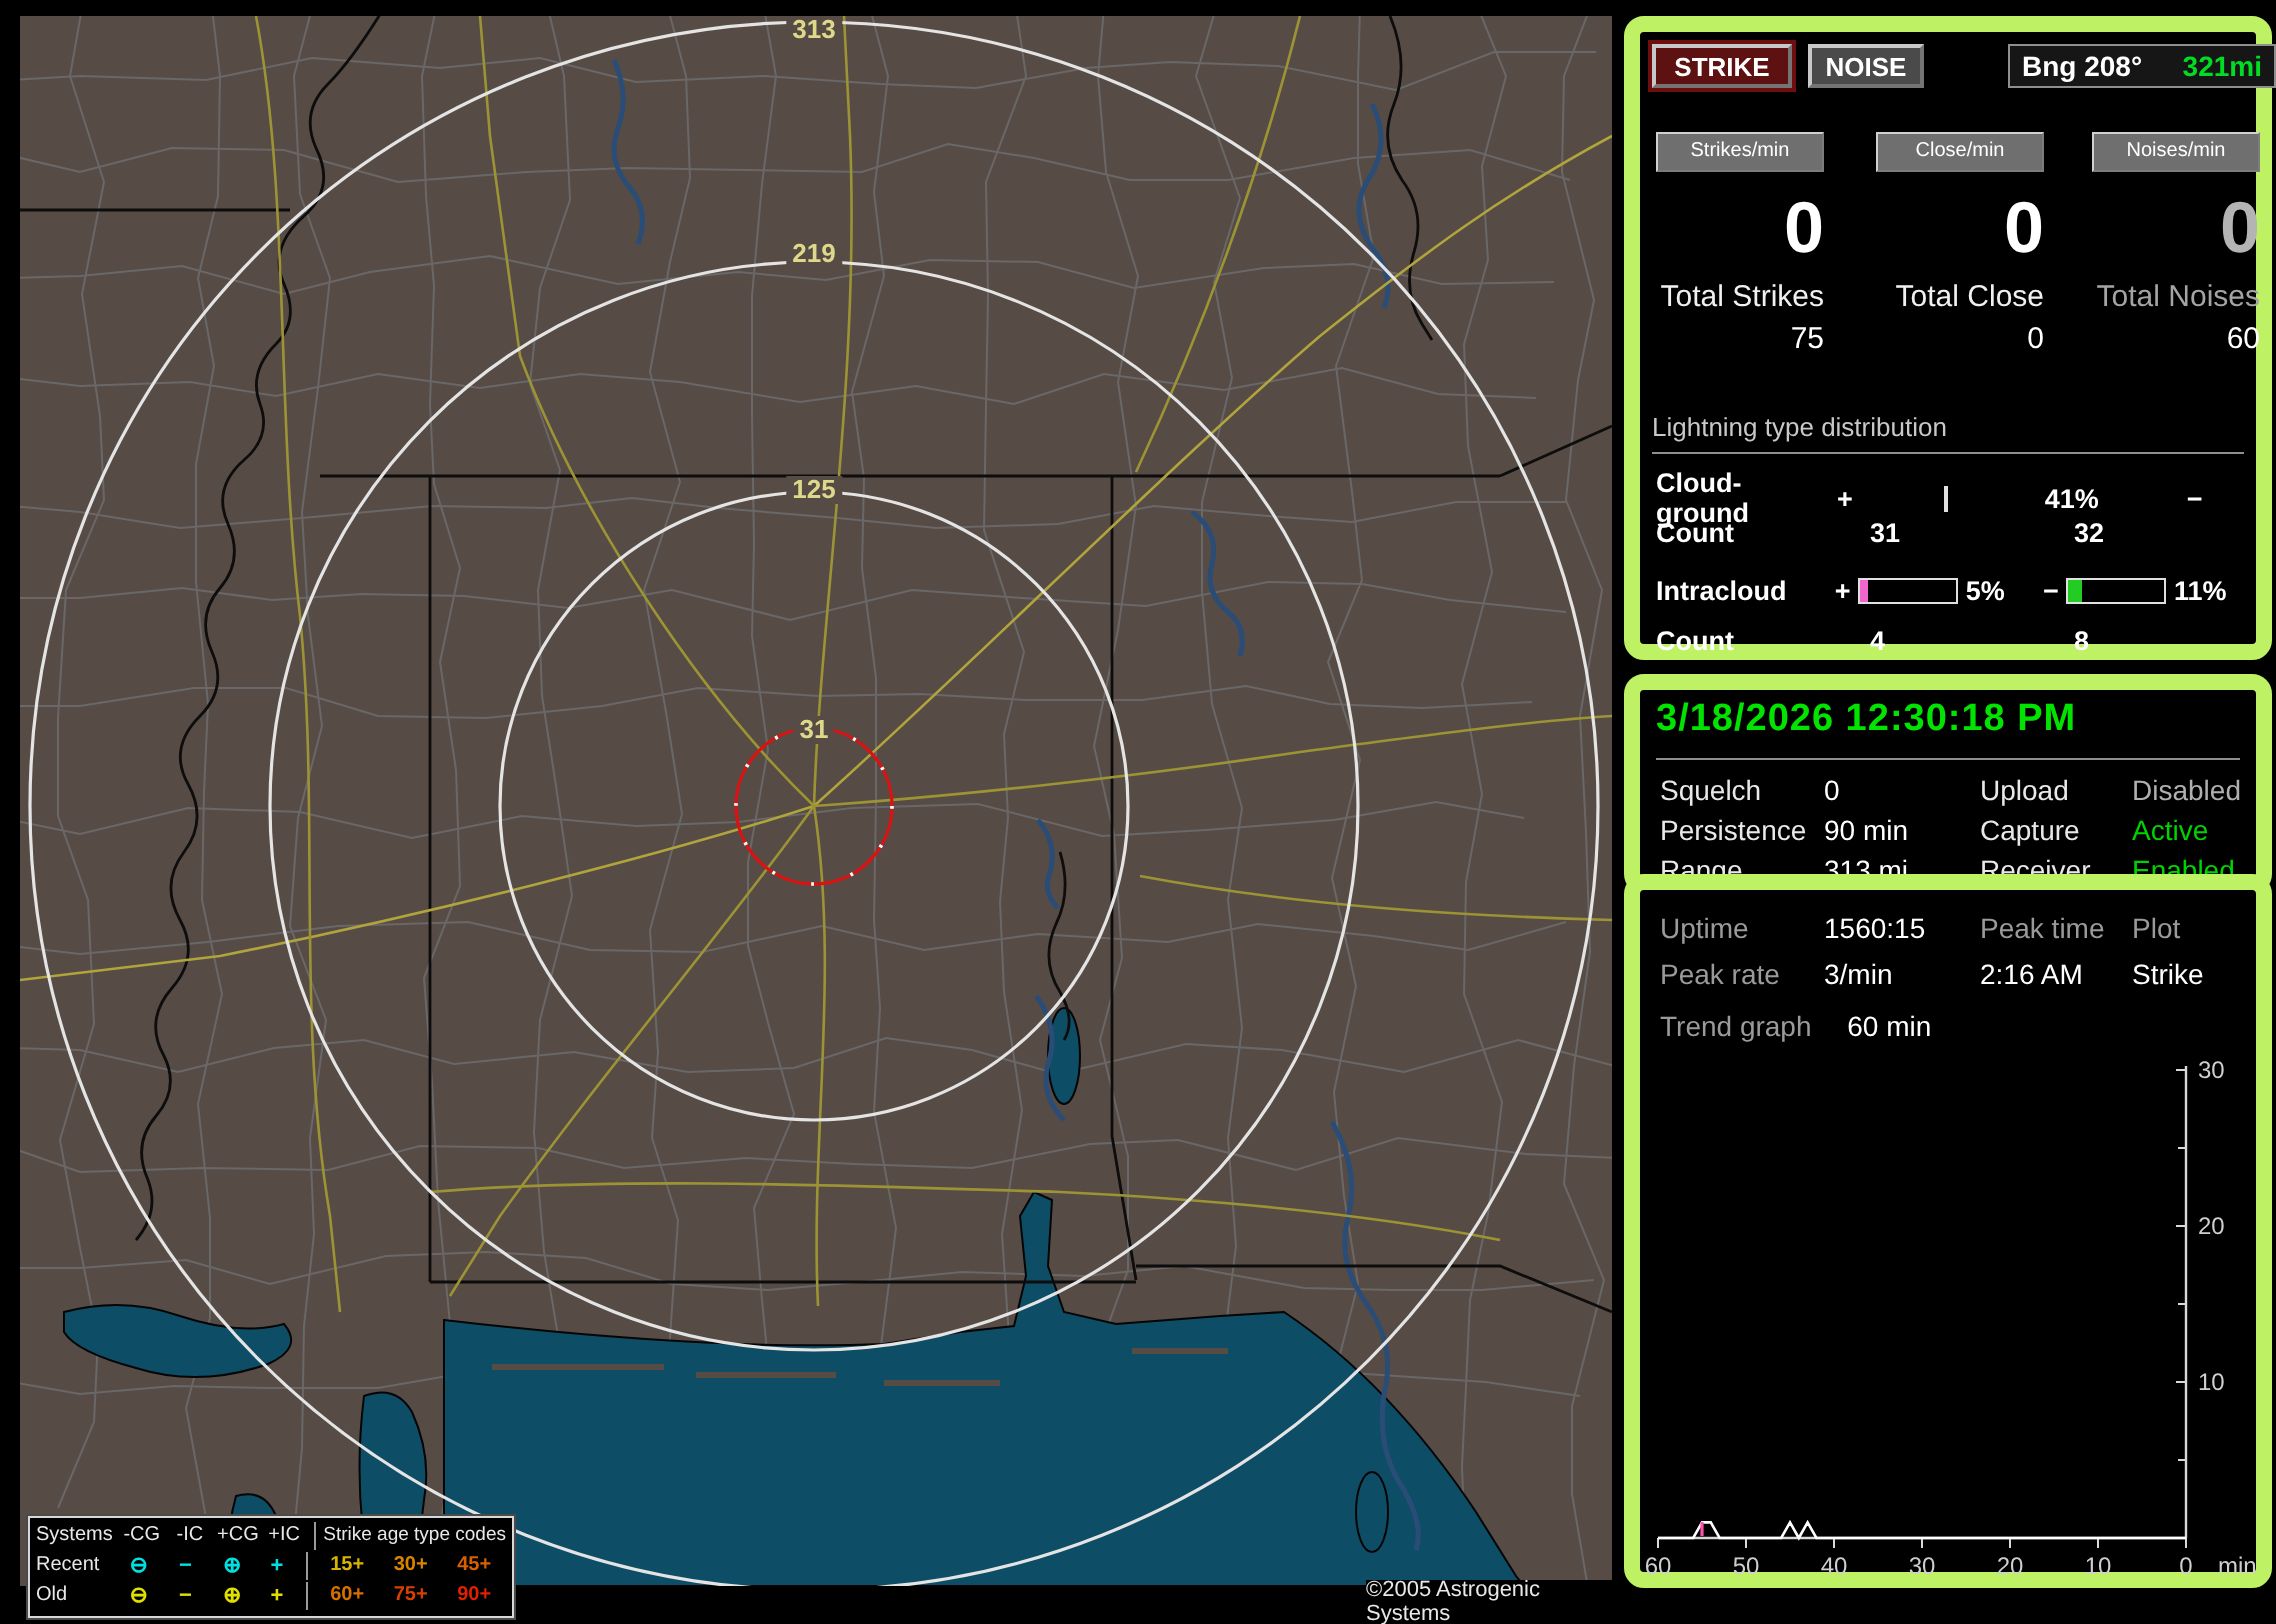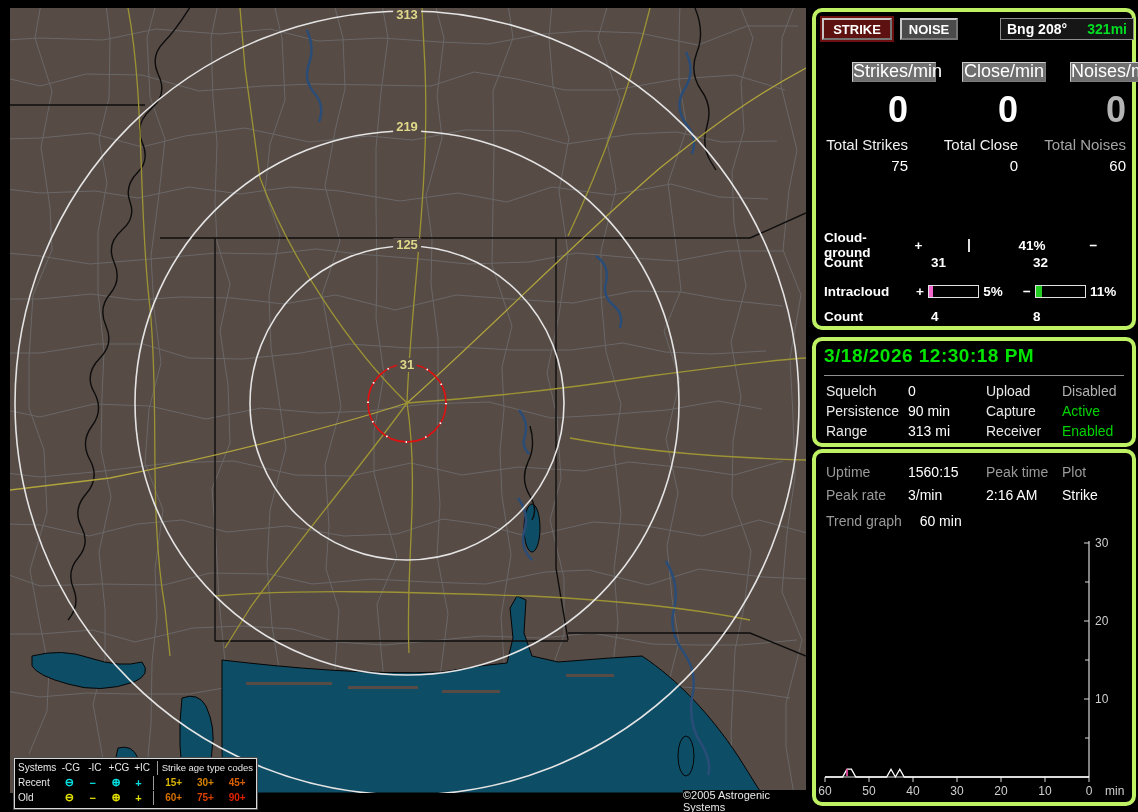--- a/index.html
+++ b/index.html
@@ -25,42 +25,42 @@
   .lg-div { border-left:1px solid #9a9a9a; height:14px; margin:0 4px; }
   .lg-age { width:34px; font-weight:bold; text-align:center; }
   .lg-agehdr { flex:1; text-align:center; font-size:9.5px; }
 
   #copyright-bar { position:absolute; left:683px; top:790px; width:125px; height:22px;
                    background:#000; color:#e8e8e8; font-size:11px;
                    display:flex; align-items:center; justify-content:center; z-index:5; }
 
   
   .panel-box { position:absolute; left:812px; width:324px; background:#000;
-               border:4px solid #bef264; border-radius:10px; color:#e8e8e8; }
+               border:8px solid #bef264; border-radius:10px; color:#e8e8e8; }
   #box-counters { top:8px;  height:322px; }
   #box-status   { top:337px; height:110px; }
-  #box-uptime   { top:449px; height:357px; }
+  #box-uptime   { top:437px; height:357px; }
 
   .btn3d { display:inline-flex; align-items:center; justify-content:center;
            border:2px outset #c8c8c8; color:#fff; font-weight:bold; font-size:13px;
            position:absolute; height:22px; cursor:default; }
   #strike-btn { left:6px; top:6px; width:70px; background:#5e1111;
                 box-shadow:0 0 0 2px #6e0f0f; }
   #noise-btn  { left:84px; top:6px; width:58px; background:#4a4a4a; }
   #bng-box { position:absolute; left:184px; top:6px; width:134px; height:22px;
              background:#161616; border:1px solid #8f8f8f;
              display:flex; align-items:center; justify-content:space-between;
              padding:0 6px; font-size:14px; font-weight:bold; }
   #bng-box .bng { color:#fff; }
   #bng-box .dist { color:#00dd22; }
 
   .cnt-col { position:absolute; top:50px; height:120px; }
   .cnt-col .minbtn { position:relative; display:block; width:100%; height:20px;
             background:#6f6f6f; border:1px outset #d0d0d0; color:#fff;
-            font-size:18px; text-align:center; line-height:17px;margin-left:28px; }
+            font-size:10px; text-align:center; line-height:17px; }
   .cnt-rate { display:block; text-align:right; font-size:36px; font-weight:bold;
               color:#fff; margin-top:8px; line-height:40px; }
   .cnt-total-label { display:block; text-align:right; font-size:15px; color:#f0f0f0;
                      margin-top:6px; }
   .cnt-total { display:block; text-align:right; font-size:15px; color:#fff; margin-top:4px; }
   .dim .cnt-rate { color:#b4b4b4; }
   .dim .cnt-total-label { color:#a4a4a4; }
 
   #dist-title { position:absolute; left:6px; right:6px; top:190px; color:#c8c8c8;
                 font-size:13px; padding-bottom:5px; border-bottom:1px solid #8f8f8f; }
@@ -263,20 +263,21 @@
     <span class="cnt-total-label">Total Close</span>
     <span class="cnt-total">0</span>
   </div>
   <div class="cnt-col dim" style="left:226px; width:84px;">
     <span class="minbtn">Noises/min</span>
     <span class="cnt-rate">0</span>
     <span class="cnt-total-label">Total Noises</span>
     <span class="cnt-total">60</span>
   </div>
 
+  <div id="dist-title">Lightning type distribution</div>
 
   <div class="dist-row" style="top:218px;gap:44px;">
     <span class="dlabel">Cloud-ground</span>
     <span class="sign">+</span>
     <span class="dist-bar">
         <span class="fill" style="background: rgb(238, 20, 20); display: block; width: 41%;"></span>
       </span>
     <span class="pct">41%</span>
     <span class="sign">−</span>
     <span class="dist-bar">

